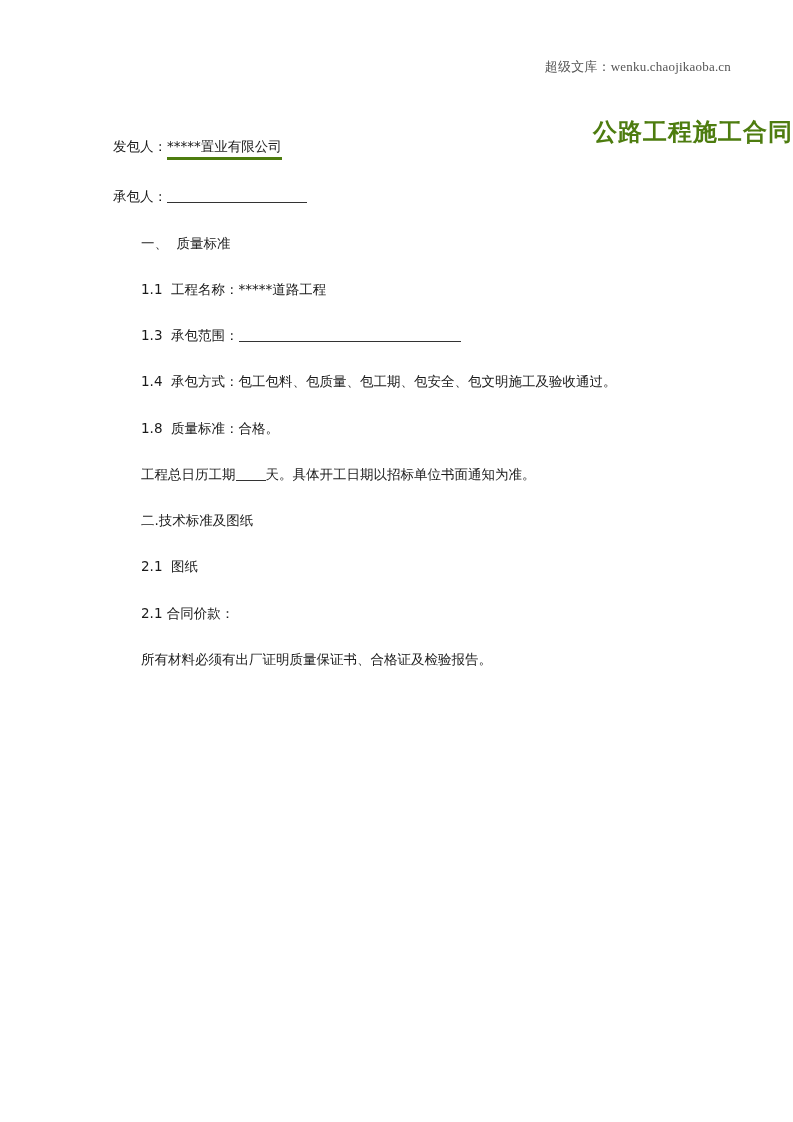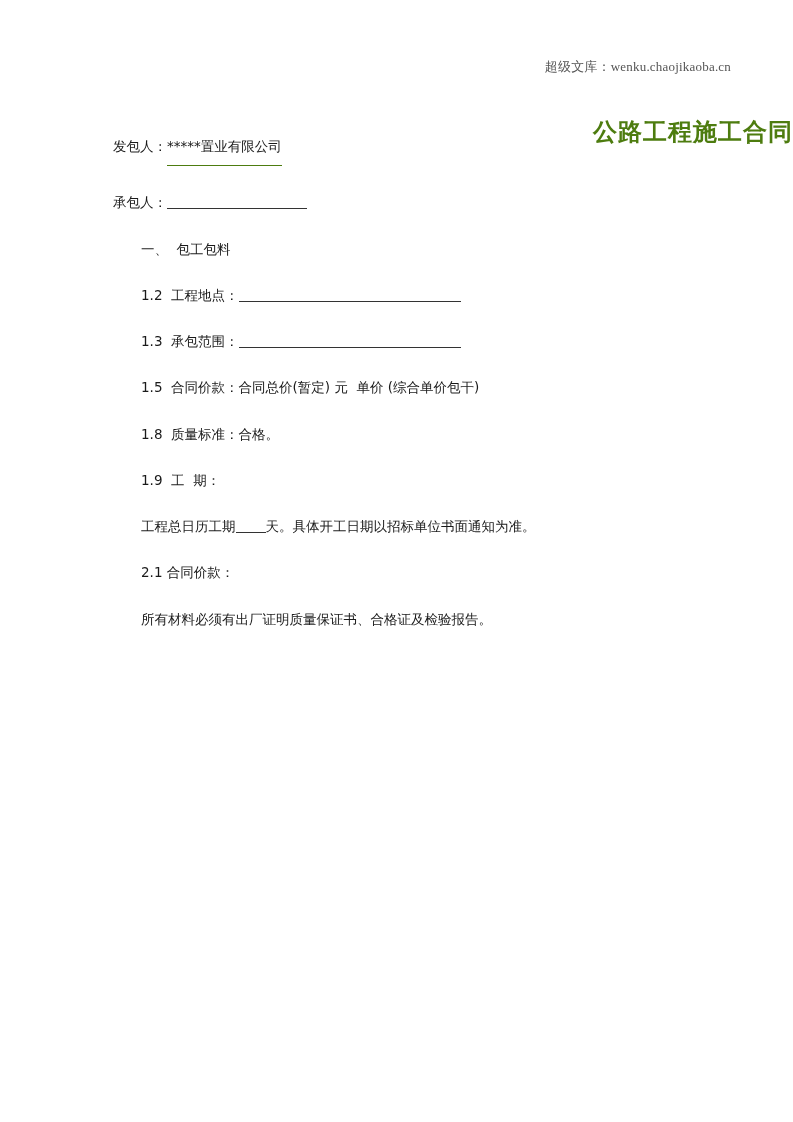--- a/index.html
+++ b/index.html
@@ -53,23 +53,23 @@
     font-size: 13.5px;
     line-height: 1.5;
     color: #1a1a1a;
     margin: 0 0 26px 0;
     white-space: pre-wrap;
   }
   .line.indent2 {
     padding-left: 28px;
   }
   .ul-under {
-    border-bottom: 1px solid #4d7c0f;
+    border-bottom: 3px solid #4d7c0f;
     display: inline-block;
-    padding-bottom: 9px;
+    padding-bottom: 1px;
   }
   .blank-short {
     display: inline-block;
     width: 140px;
     border-bottom: 1px solid #333333;
     height: 14px;
     vertical-align: -2px;
   }
   .blank-long {
     display: inline-block;
@@ -97,38 +97,39 @@
   <div class="watermark">超级文库：wenku.chaojikaoba.cn</div>
 
   <h1 class="doc-title">公路工程施工合同</h1>
 
   <div class="body-area">
 
     <p class="line"><span>发包人：</span><span class="ul-under">*****置业有限公司</span></p>
 
     <p class="line"><span>承包人：</span><span class="blank-short"></span></p>
 
-    <p class="line indent2">一、  包工包料</p>
+    <p class="line indent2">一、  质量标准</p>
 
+    <p class="line indent2"><span>1.1</span>&nbsp;&nbsp;<span>工程名称：</span><span>*****道路工程</span></p>
 
-    <p class="line indent2"><span>1.2</span>&nbsp;&nbsp;<span>工程地点：</span><span class="blank-long"></span></p>
 
     <p class="line indent2"><span>1.3</span>&nbsp;&nbsp;<span>承包范围：</span><span class="blank-long"></span></p>
 
+    <p class="line indent2"><span>1.4</span>&nbsp;&nbsp;<span>承包方式：</span><span>包工包料、包质量、包工期、包安全、包文明施工及验收通过。</span></p>
 
-    <p class="line indent2"><span>1.5</span>&nbsp;&nbsp;<span>合同价款：</span><span>合同总价(暂定) 元  单价 (综合单价包干)</span></p>
 
 
     <p class="line indent2"><span>1.8</span>&nbsp;&nbsp;<span>质量标准：</span><span>合格。</span></p>
 
-    <p class="line indent2"><span>1.9</span>&nbsp;&nbsp;<span>工  期：</span></p>
 
     <p class="line indent2"><span>工程总日历工期</span><span class="blank-tiny"></span><span>天。具体开工日期以招标单位书面通知为准。</span></p>
 
+    <p class="line indent2">二.技术标准及图纸</p>
 
+    <p class="line indent2"><span>2.1</span>&nbsp;&nbsp;<span>图纸</span></p>
 
     <p class="line indent2"><span>2.1</span>&nbsp;<span>合同价款：</span></p>
 
 
 
 
     <p class="line indent2">所有材料必须有出厂证明质量保证书、合格证及检验报告。</p>
 
   </div>
 </div>

